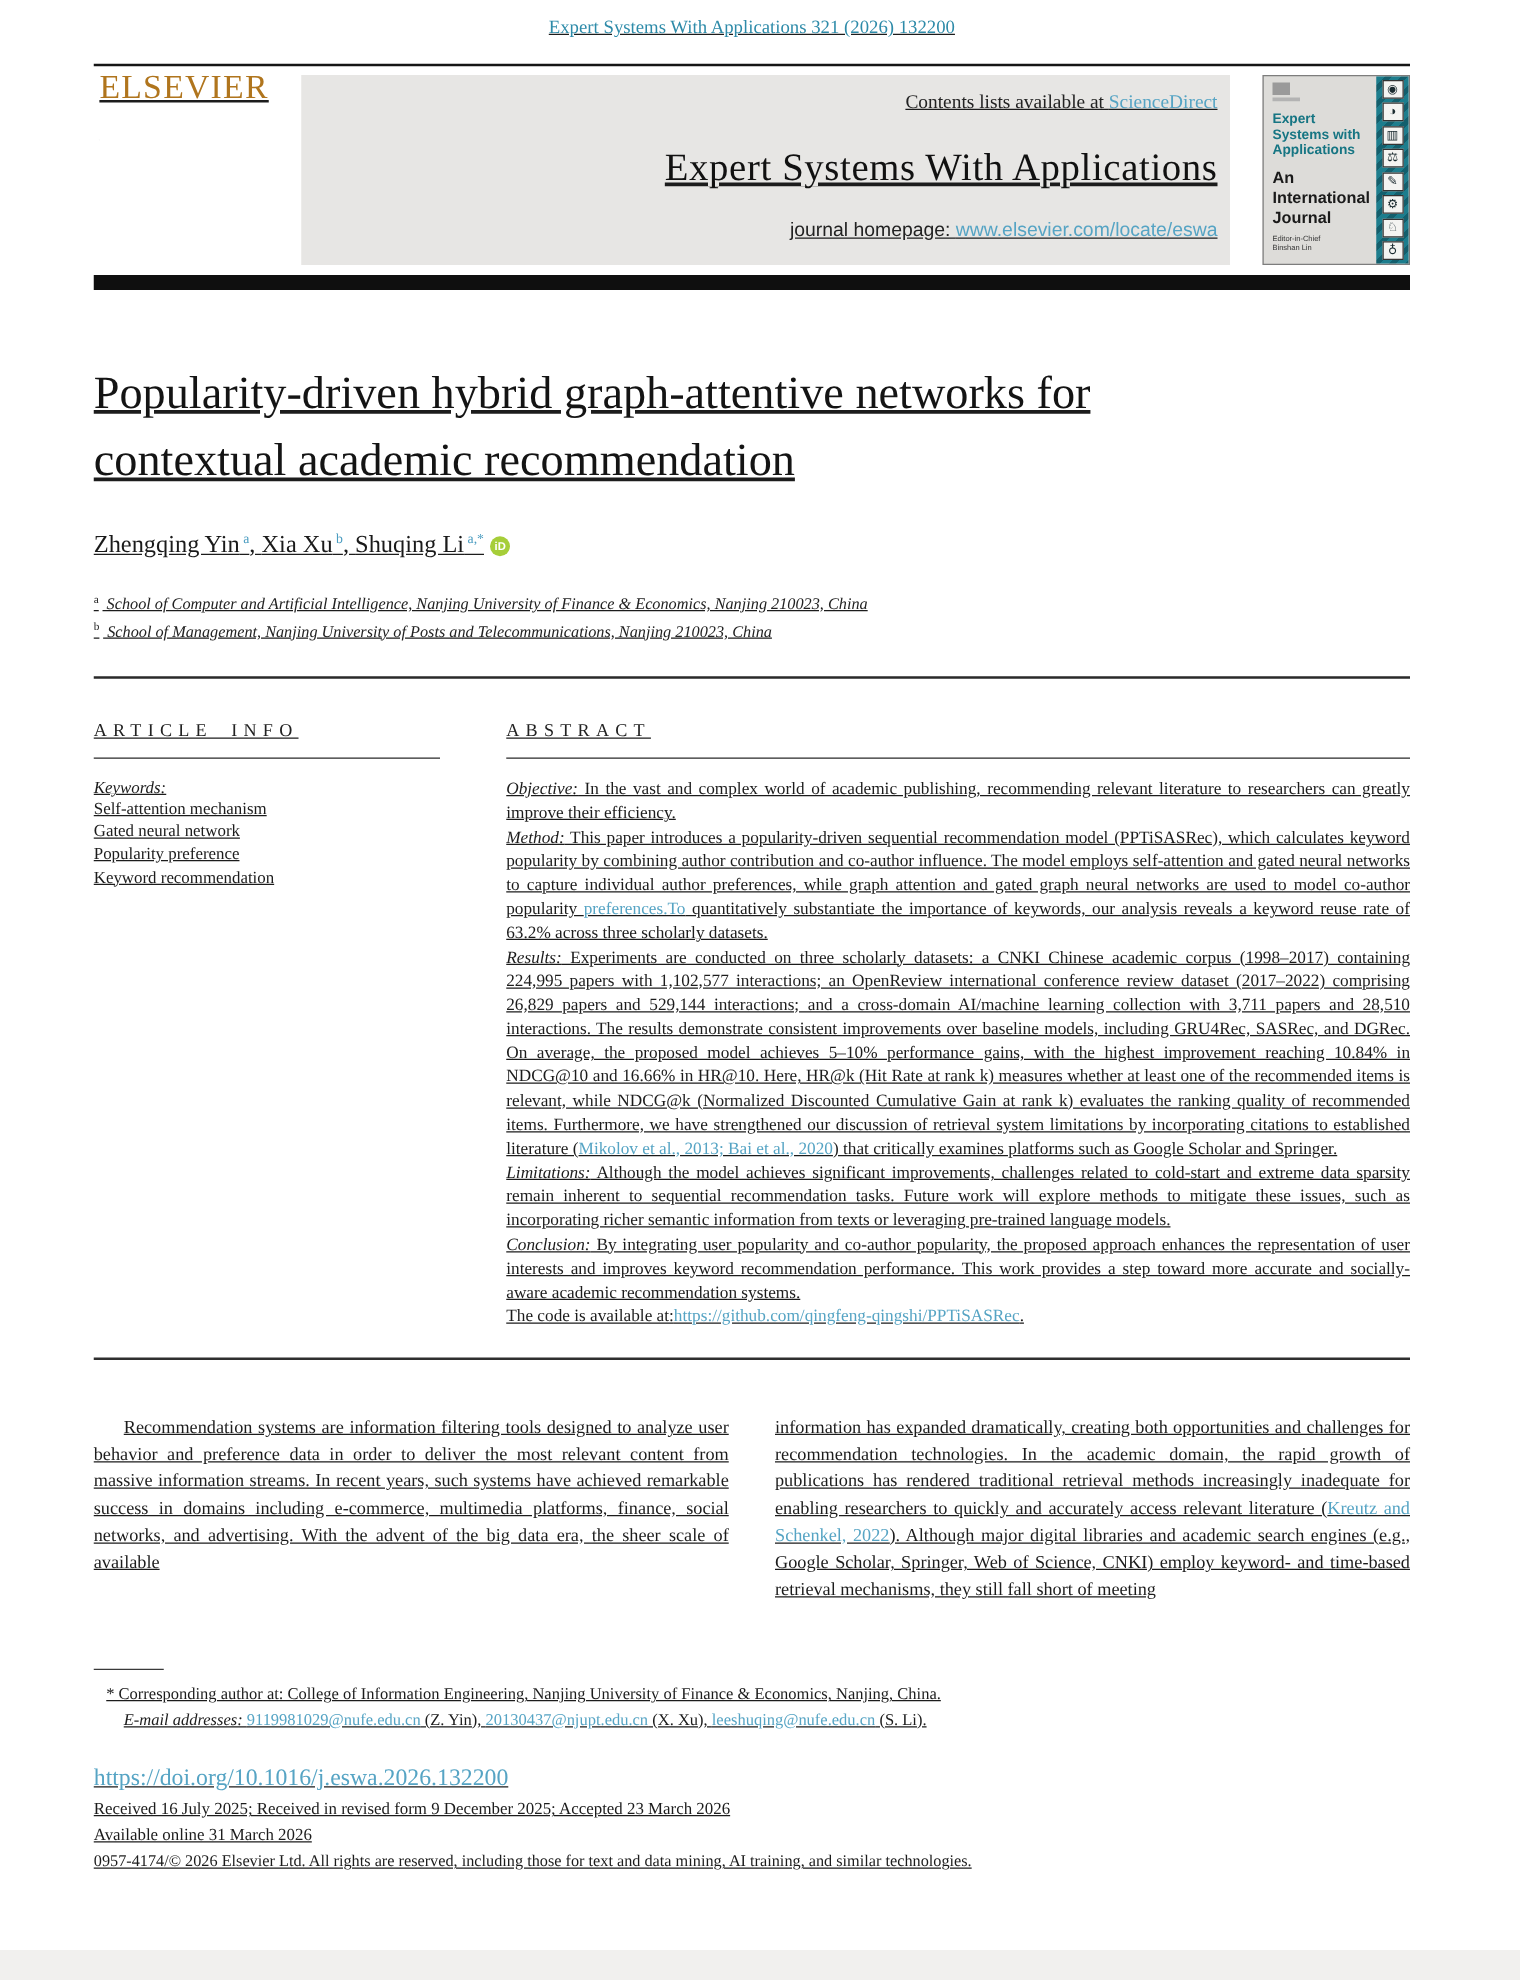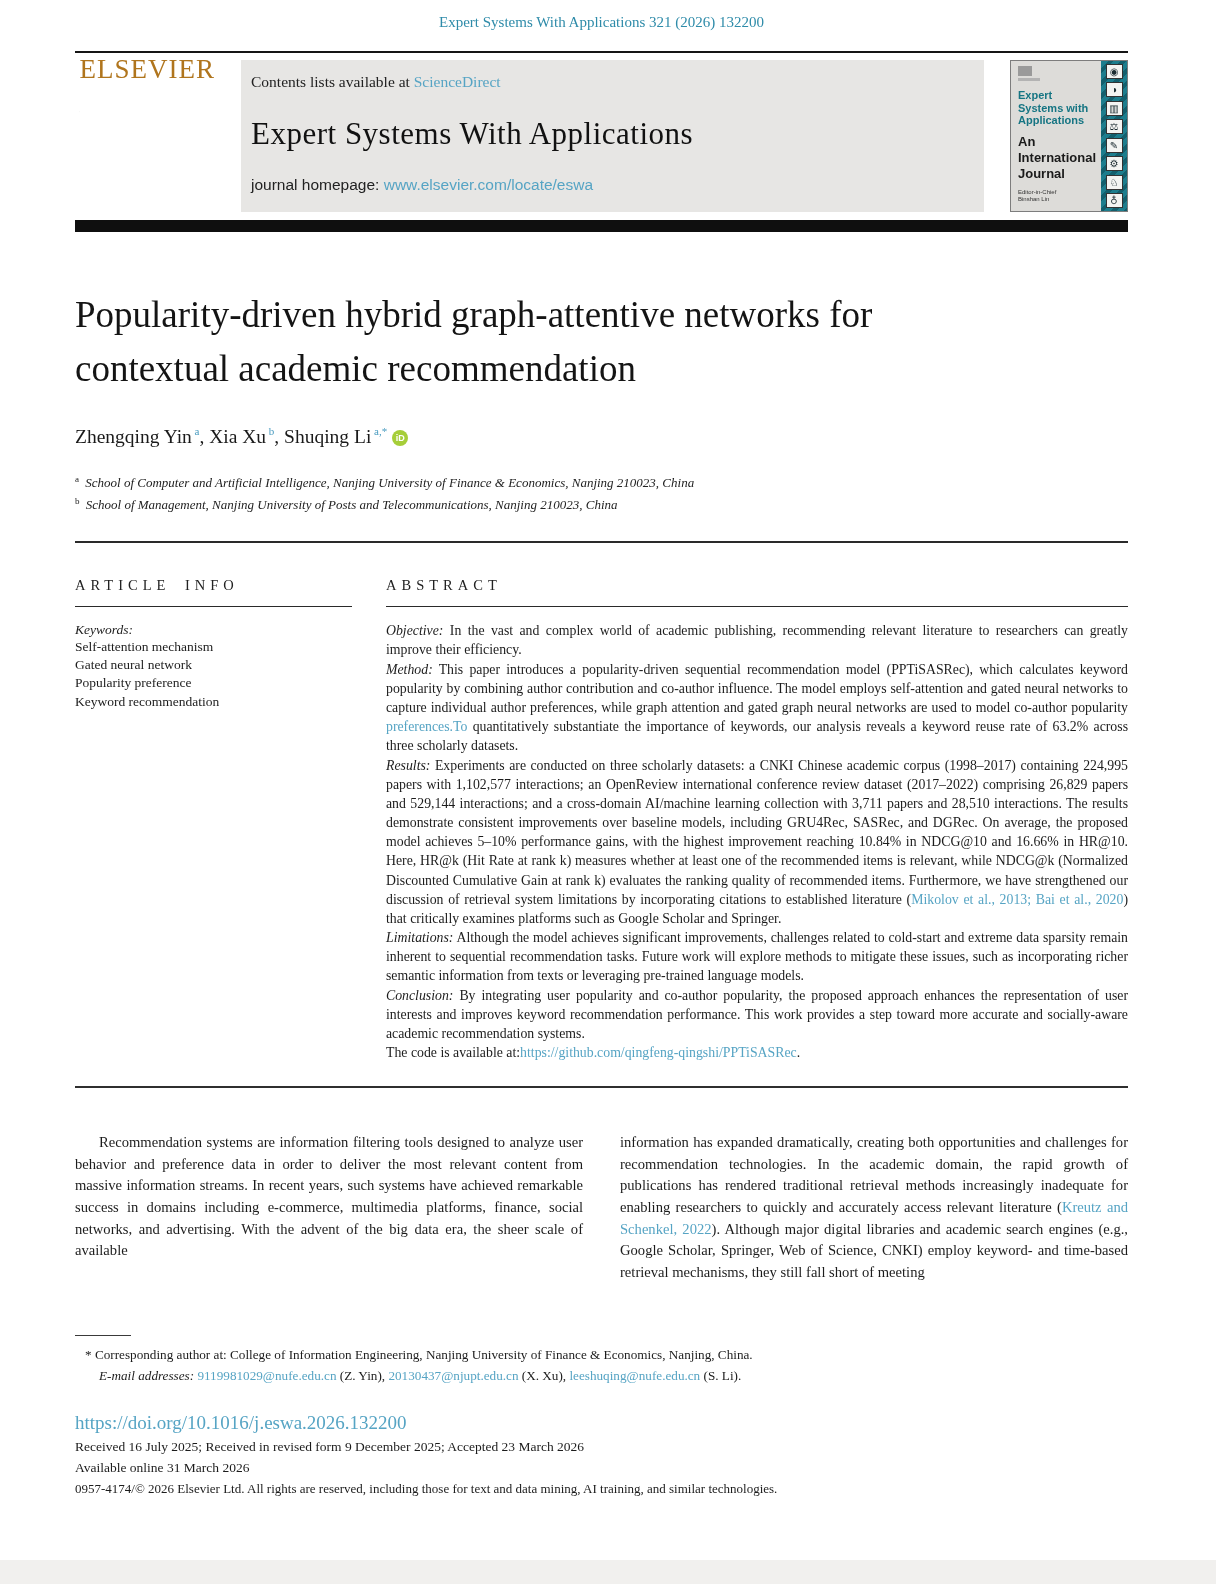--- a/index.html
+++ b/index.html
@@ -1,29 +1,29 @@
 <!DOCTYPE html>
 <html><head>
 <meta charset="utf-8">
 <style>
   * { margin:0; padding:0; box-sizing:border-box; }
   html,body { background:#ffffff; }
   body { font-family:"Liberation Serif", serif; color:#1c1c1c; }
-  .page { position:relative; width:1216px; min-height:1584px; margin:0 auto; background:#fff; overflow:hidden; }
+  .page { position:relative; width:1216px; min-height:1584px; margin:0 auto; background:#fff; overflow:hidden;text-decoration:underline; }
   .content { padding:0 88px 0 75px; }
 
   
   .citation { text-align:center; padding-top:14px; font-size:15px; color:#2e8ba9; }
 
   
   .masthead { margin-top:20px; border-top:2px solid #151515; padding-top:7px; display:flex; align-items:stretch; }
   .logo-block { width:140px; display:flex; flex-direction:row; align-items:flex-start; justify-content:flex-end; }
   .logo-tree { margin-left:4px; }
   .elsevier-word { font-size:27px; color:#b0751d; letter-spacing:1px; margin-top:-6px; }
-  .mast-center { flex:1; margin:0 26px; background:#e7e6e4; text-align:left; padding:13px 10px 18px 10px; display:flex; flex-direction:column; justify-content:space-between; }
+  .mast-center { flex:1; margin:0 26px; background:#e7e6e4; text-align:right; padding:13px 10px 18px 10px; display:flex; flex-direction:column; justify-content:space-between; }
   .contents-line { font-size:15.5px; color:#222; }
   .mast-title { font-size:31px; color:#111; letter-spacing:0.5px; }
   .homepage-line { font-family:"Liberation Sans", sans-serif; font-size:15.5px; color:#222; }
   .teal-link { color:#56a4c4; text-decoration:none; cursor:pointer; }
   .cover { width:118px; height:152px; border:1px solid #7d7d7d; background:#dddcd9; position:relative; overflow:hidden; }
   .cover-left { position:absolute; left:0; top:0; bottom:0; right:26px; padding:5px 4px 4px 7px; }
   .cover-mark { width:14px; height:10px; background:#9a9a9a; margin-bottom:2px; }
   .cover-mark2 { width:22px; height:3px; background:#b3b3b3; margin-bottom:8px; }
   .cover-title { font-family:"Liberation Sans", sans-serif; font-weight:bold; font-size:11px; line-height:1.15; color:#167583; }
   .cover-sub { font-family:"Liberation Sans", sans-serif; font-weight:bold; font-size:13px; color:#1a1a1a; margin-top:7px; line-height:1.25; }
@@ -36,21 +36,21 @@
   
   .art-title { margin-top:56px; font-size:37px; line-height:1.45; color:#141414; max-width:830px; }
   .authors { margin-top:30px; font-size:19.5px; color:#1a1a1a; }
   .authors sup { font-size:11px; color:#4a9cc0; }
   .orcid { display:inline-block; width:16px; height:16px; border-radius:50%; background:#a6ce39; color:#fff; font-family:"Liberation Sans", sans-serif; font-size:9px; font-weight:bold; text-align:center; line-height:16px; vertical-align:2px; margin-left:5px; }
   .affils { margin-top:24px; font-size:13px; font-style:italic; line-height:1.65; color:#222; }
   .affils sup { font-size:9px; font-style:normal; margin-right:3px; }
 
   
   .block-rule { margin-top:26px; border-top:2px solid #2a2a2a; }
-  .info-grid { display:grid; grid-template-columns:277px 1fr; column-gap:34px; padding-top:34px; }
+  .info-grid { display:grid; grid-template-columns:277px 1fr; column-gap:53px; padding-top:34px; }
   .col-head { font-size:14.5px; letter-spacing:5px; word-spacing:6px; color:#222; }
   .head-rule { border-top:1.5px solid #2a2a2a; margin-top:12px; }
   .kw-label { margin-top:15px; font-size:13.5px; font-style:italic; }
   .kw-item { font-size:13.5px; line-height:1.34; }
   .abs-body { margin-top:14px; }
   .abs-para { font-size:13.8px; line-height:1.39; text-align:justify; }
   .seg-i { font-style:italic; }
   .seg-n {}
   .seg-l { color:#56a4c4; cursor:pointer; }
   .bottom-rule { margin-top:24px; border-top:2px solid #2f2f2f; }

